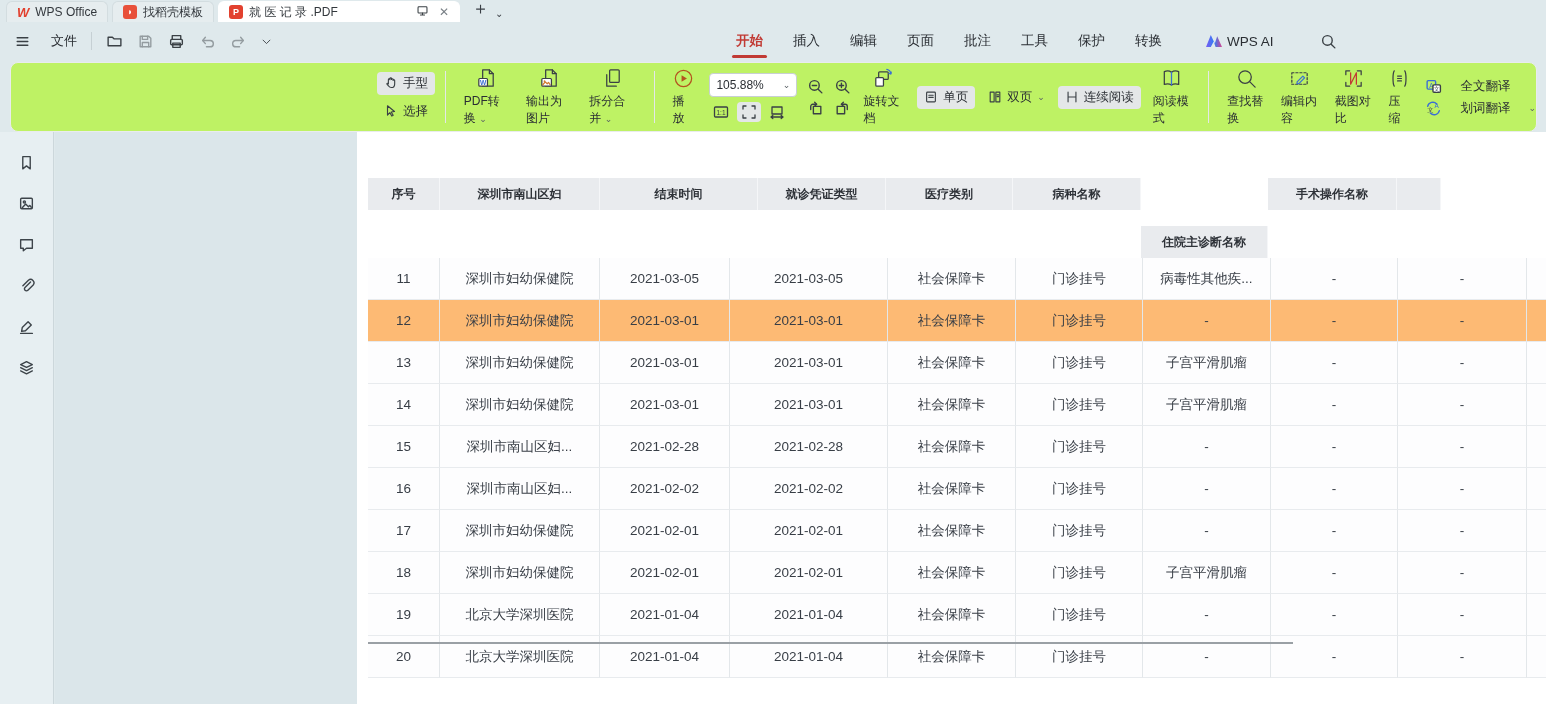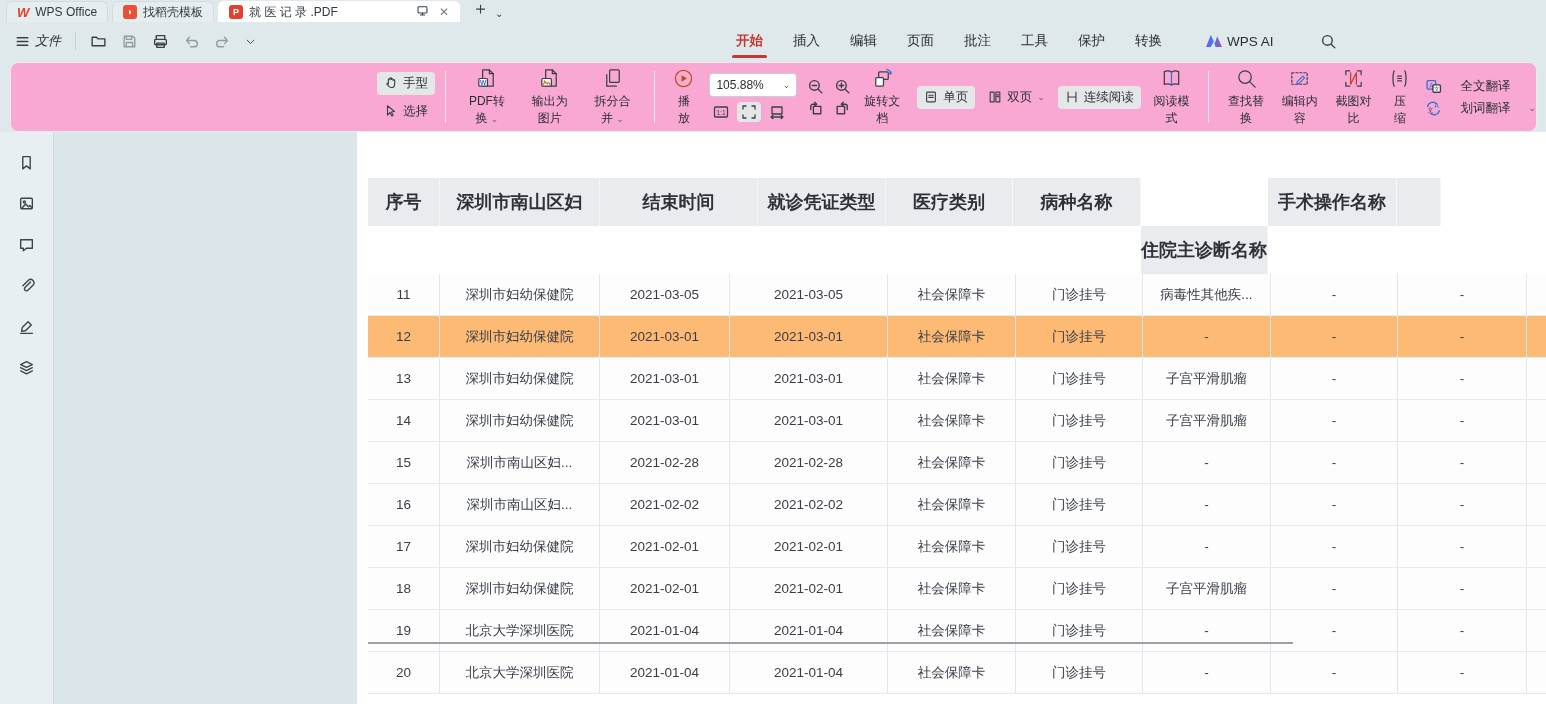--- a/index.html
+++ b/index.html
@@ -23,22 +23,22 @@
   .filegrp{position:absolute;left:14px;top:0;height:100%;display:flex;align-items:center;gap:14px;font-size:13px;}
   .vline{width:1px;height:18px;background:#c6d0d4;}
   .ic16{width:17px;height:17px;stroke:#3a4045;fill:none;stroke-width:1.3;stroke-linecap:round;stroke-linejoin:round;}
   .menus{position:absolute;left:736px;top:0;height:100%;display:flex;align-items:center;gap:30px;font-size:13.5px;}
   .menu-item{position:relative;height:100%;display:flex;align-items:center;cursor:default;}
   .menu-item.active{color:#c13a34;font-weight:bold;}
   .menu-item.active::after{content:"";position:absolute;left:-4px;right:-4px;bottom:2px;height:3px;background:#c13a34;border-radius:2px;}
   .ai{display:flex;align-items:center;gap:5px;margin-left:14px;font-size:13.5px;}
   .ai-logo{width:16px;height:12px;background:linear-gradient(90deg,#7b5cf0,#2f7df6,#d6458f);clip-path:polygon(0 100%,30% 0,55% 70%,70% 10%,100% 100%,60% 100%,48% 55%,30% 100%);}
   
-  .panel{position:absolute;top:62px;left:10px;right:9px;height:70px;background:#f9a8d4;border:1px solid #e9eced;border-radius:8px;
-         display:flex;align-items:center;box-sizing:border-box;text-align:center;}
+  .panel{position:absolute;top:62px;left:10px;right:9px;height:70px;background:#bef264;border:1px solid #e9eced;border-radius:8px;
+         display:flex;align-items:center;box-sizing:border-box;}
   .sep{width:1px;height:52px;background:#e4e7e9;margin:0 10px;}
   .colgrp{display:flex;flex-direction:column;justify-content:center;gap:5px;}
   .bigbtn{display:flex;flex-direction:column;align-items:center;justify-content:center;gap:3px;font-size:12px;color:#2a2e33;padding:0 8px;cursor:default;}
   .iclg{width:23px;height:23px;stroke:#3a4045;fill:none;stroke-width:1.3;stroke-linecap:round;stroke-linejoin:round;}
   .rowbtn{display:flex;align-items:center;gap:5px;font-size:12.5px;padding:3px 7px;border-radius:4px;cursor:default;white-space:nowrap;}
   .rowbtn.on{background:#e4e7e8;}
   .chev{font-size:9px;color:#5a6065;}
   .zoombox{display:flex;align-items:center;justify-content:space-between;width:74px;height:22px;border:1px solid #c8cfd3;border-radius:4px;padding:0 6px;font-size:12px;background:#fff;}
   .sqbtn{width:24px;height:20px;border-radius:4px;display:flex;align-items:center;justify-content:center;cursor:default;}
   .sqbtn.on{background:#e4e7e8;}
@@ -48,22 +48,22 @@
   .stackbtn{display:flex;align-items:center;gap:18px;font-size:12.5px;white-space:nowrap;}
   
   .side{position:absolute;top:132px;left:0;width:54px;bottom:0;background:#e7eff2;border-right:1px solid #ccd7db;
         display:flex;flex-direction:column;align-items:center;padding-top:22px;gap:24px;box-sizing:border-box;}
   .side .ic16{stroke:#3d444a;}
   .canvas{position:absolute;top:132px;left:55px;right:0;bottom:0;background:#dbe6ea;}
   .page{position:absolute;top:0;left:302px;right:0;bottom:0;background:#ffffff;}
   
   .tbl{position:absolute;left:11px;top:46px;}
   .trow{display:flex;}
-  .hcell{height:48px;background:#e9ebee;display:flex;align-items:center;justify-content:center;
-         font-size:18px;font-weight:bold;color:#2e3238;border-right:1px solid #f5f6f8;box-sizing:border-box;}
+  .hcell{height:32px;background:#e9ebee;display:flex;align-items:center;justify-content:center;
+         font-size:12px;font-weight:bold;color:#2e3238;border-right:1px solid #f5f6f8;box-sizing:border-box;}
   .bcell{height:42px;display:flex;align-items:center;justify-content:center;font-size:13.5px;color:#383e46;
          border-right:1px solid #e3e7ea;border-bottom:1px solid #e8ebee;box-sizing:border-box;background:#fdfdfe;}
   .trow.hl .bcell{background:#fdba74;}
   .darkline{position:absolute;left:0;height:2px;background:#9aa0a5;}
 </style>
 </head>
 <body>
 
 <div id="root">
 
@@ -87,21 +87,21 @@
           </svg>
       </span>
       <span class="tab-x">✕</span>
     </div>
     <div class="newtab">＋</div>
     <div class="tabchev">⌄</div>
   </div>
 
   <div class="menubar">
     <div class="filegrp">
-      <span style="display:flex;align-items:center;gap:4px;font-style:italic;">
+      <span style="display:flex;align-items:center;gap:20px;">
         <svg class="ic16" viewBox="0 0 16 16">
             <path d="M3 4.5h10M3 8h10M3 11.5h10"></path>
           </svg>
         <span>文件</span>
       </span>
       <span class="vline"></span>
       <svg class="ic16" viewBox="0 0 16 16">
           <path d="M2 12V4h4l1.5 1.5H14V12z"></path>
         </svg>
       <svg class="ic16" viewBox="0 0 16 16" style="opacity:.45">

